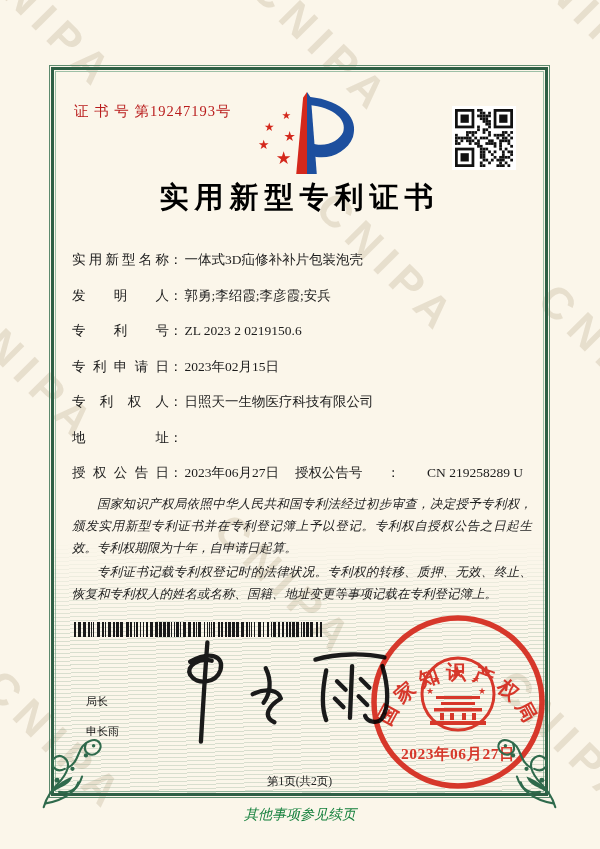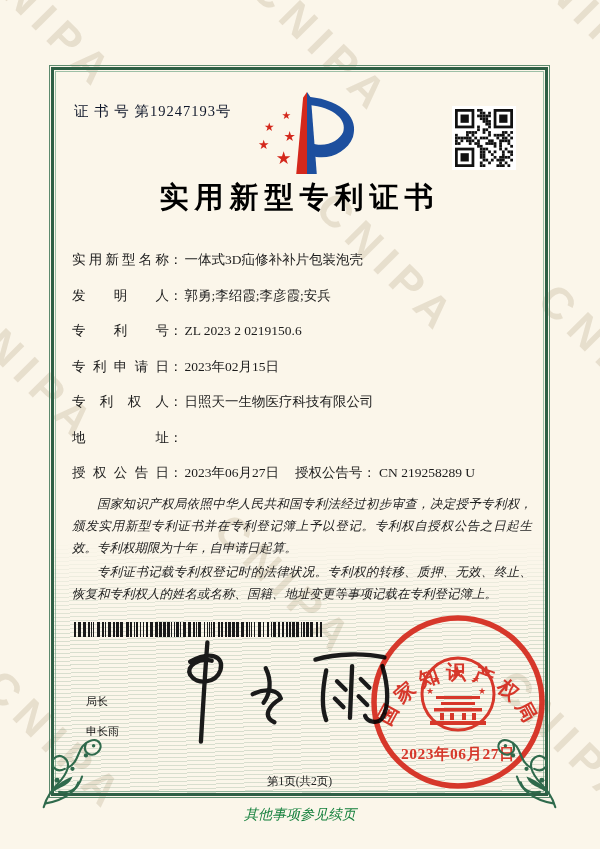--- a/index.html
+++ b/index.html
@@ -18,34 +18,34 @@
   .waves { position:absolute; left:4px; right:4px; bottom:4px; height:252px;
            background:repeating-linear-gradient(178deg, rgba(104,146,117,.24) 0 1px, transparent 1px 4px);
            -webkit-mask-image:linear-gradient(180deg,transparent,#000 38%);
            mask-image:linear-gradient(180deg,transparent,#000 38%); }
   .corner-orn { position:absolute; width:96px; height:96px; z-index:3; }
   .corner-orn.bl { left:-14px; bottom:-16px; }
   .corner-orn.br { right:-14px; bottom:-16px; transform:scaleX(-1); }
 
   .content { position:absolute; inset:0; z-index:2; color:#1c1c1c; }
 
-  .cert-no { position:absolute; left:24px; top:36px; font-size:14.5px; letter-spacing:1px; color:#0f172a; }
+  .cert-no { position:absolute; left:24px; top:36px; font-size:14.5px; letter-spacing:1px; color:#b91c1c; }
 
   .logo { position:absolute; left:198px; top:24px; width:118px; height:88px; }
   .qr { position:absolute; left:402px; top:40px; width:64px; height:64px; background:#fff; padding:3px; }
 
   .title { position:absolute; left:0; top:112px; width:100%; text-align:center;
            font-size:29px; font-weight:bold; letter-spacing:6px; color:#000; }
 
   .fields { position:absolute; left:22px; top:184px; width:462px; font-size:13.5px; }
   .f-row { display:flex; margin-bottom:15.5px; line-height:20px; align-items:flex-start; }
   .f-label { display:inline-block; width:97px; text-align:justify; text-align-last:justify; letter-spacing:0; flex:none; }
   .f-colon { flex:none; margin-right:2px; }
   .f-value { flex:1; }
-  .f-group2 { display:flex; margin-left:16px; }
+  .f-group2 { display:flex; margin-left:16px;gap:24px; }
   .f-group2 .f-colon { margin-right:3px; }
 
   .paras { position:absolute; left:22px; top:428px; width:460px; font-size:12.5px;
            font-style:italic; line-height:1.75; text-align:justify; color:#222; }
   .paras p { text-indent:2em; margin-bottom:2px; }
 
   .barcode { position:absolute; left:24px; top:556px; width:254px; height:15px; }
 
   .signer { position:absolute; left:36px; top:620px; font-size:11px; color:#111; line-height:30px;
             font-family:Liberation Serif, serif; }

